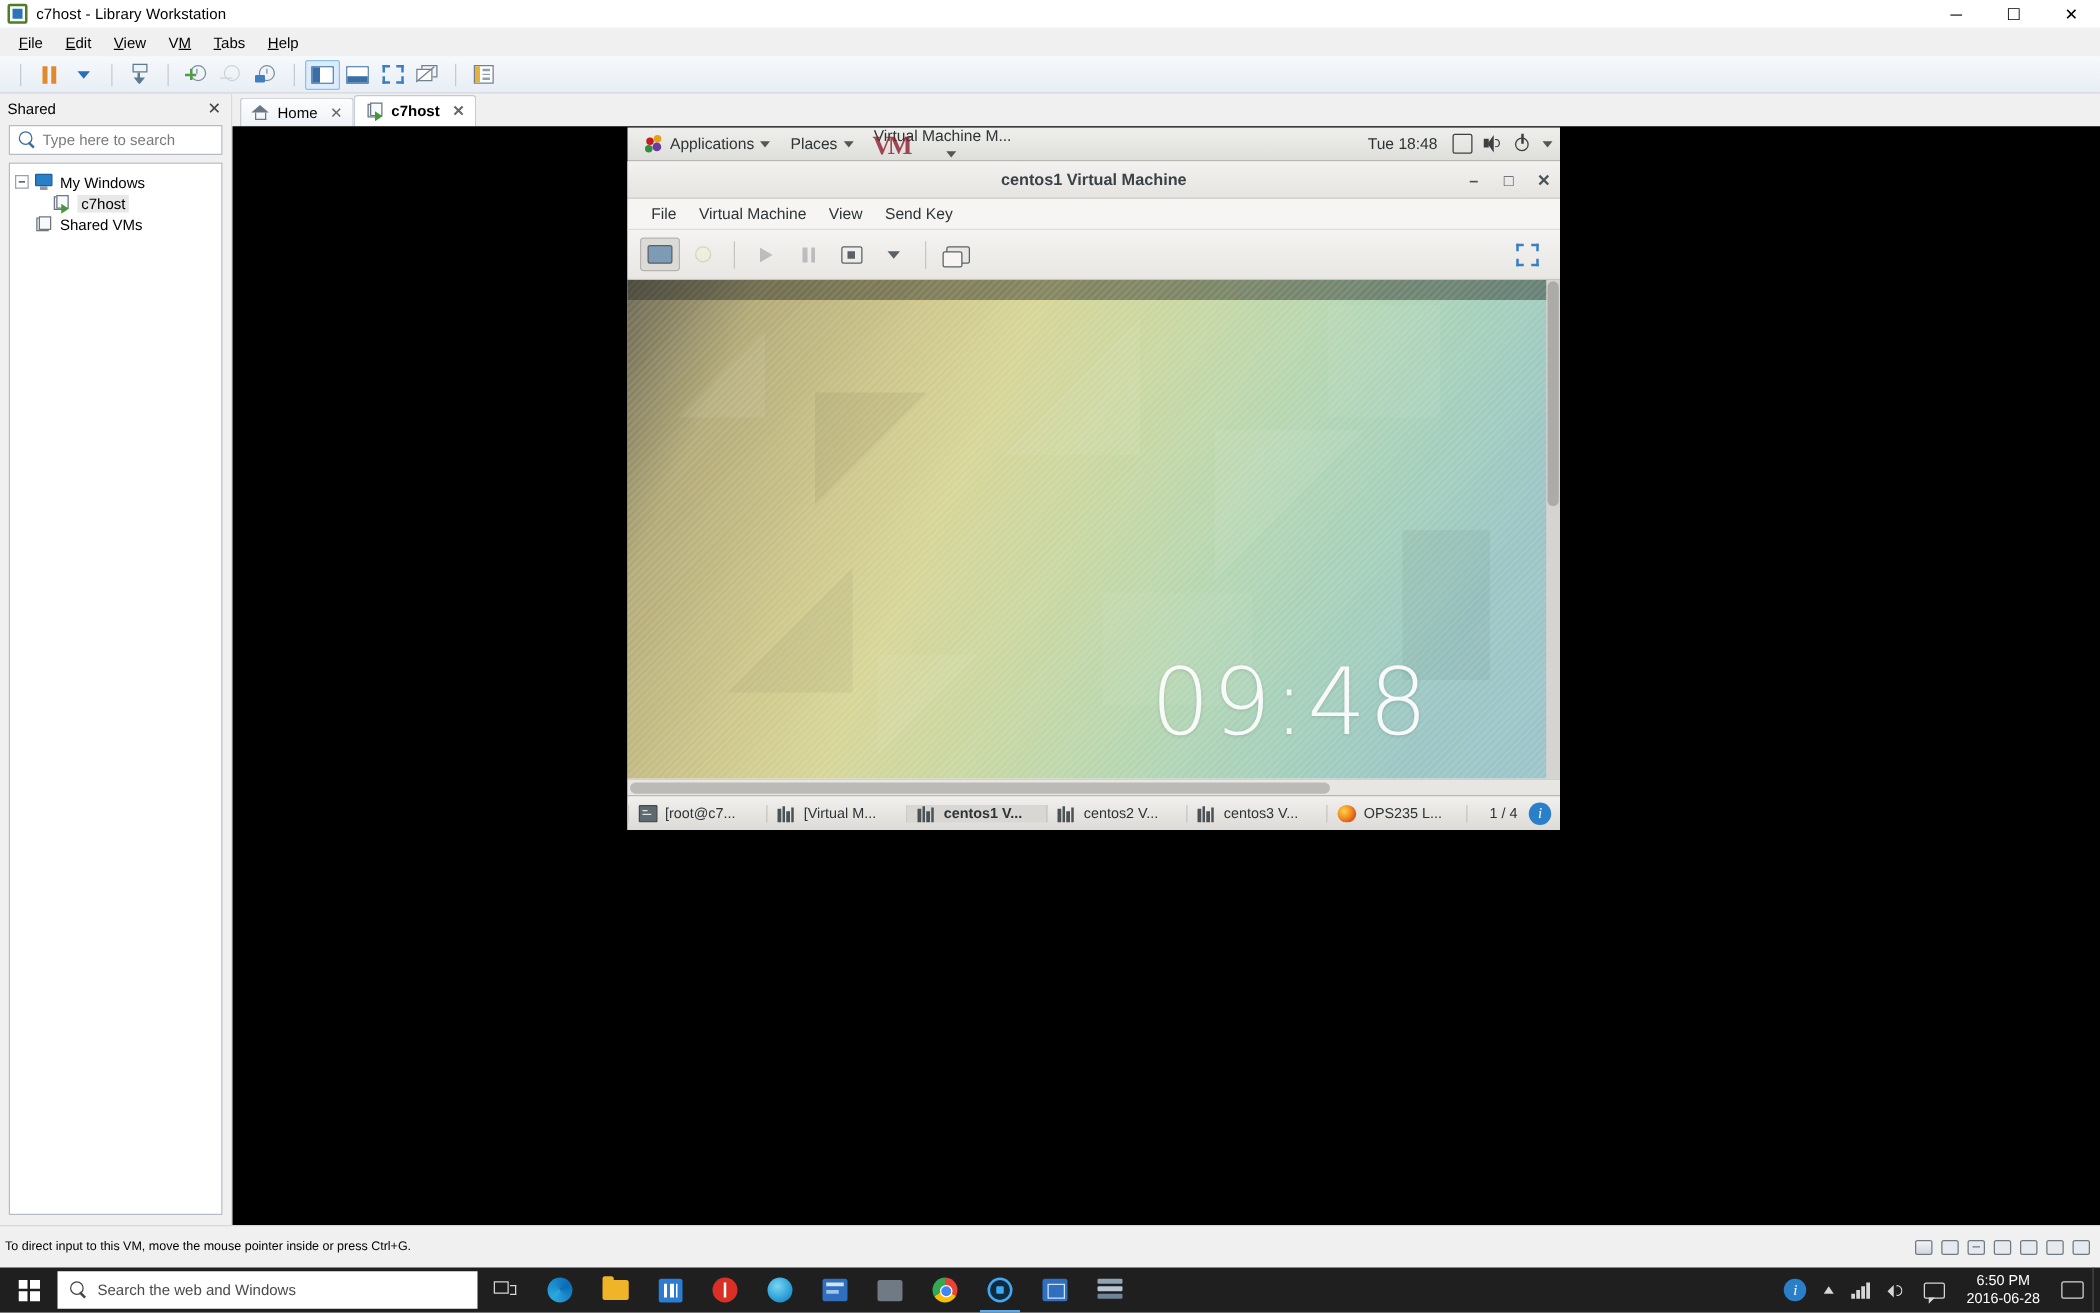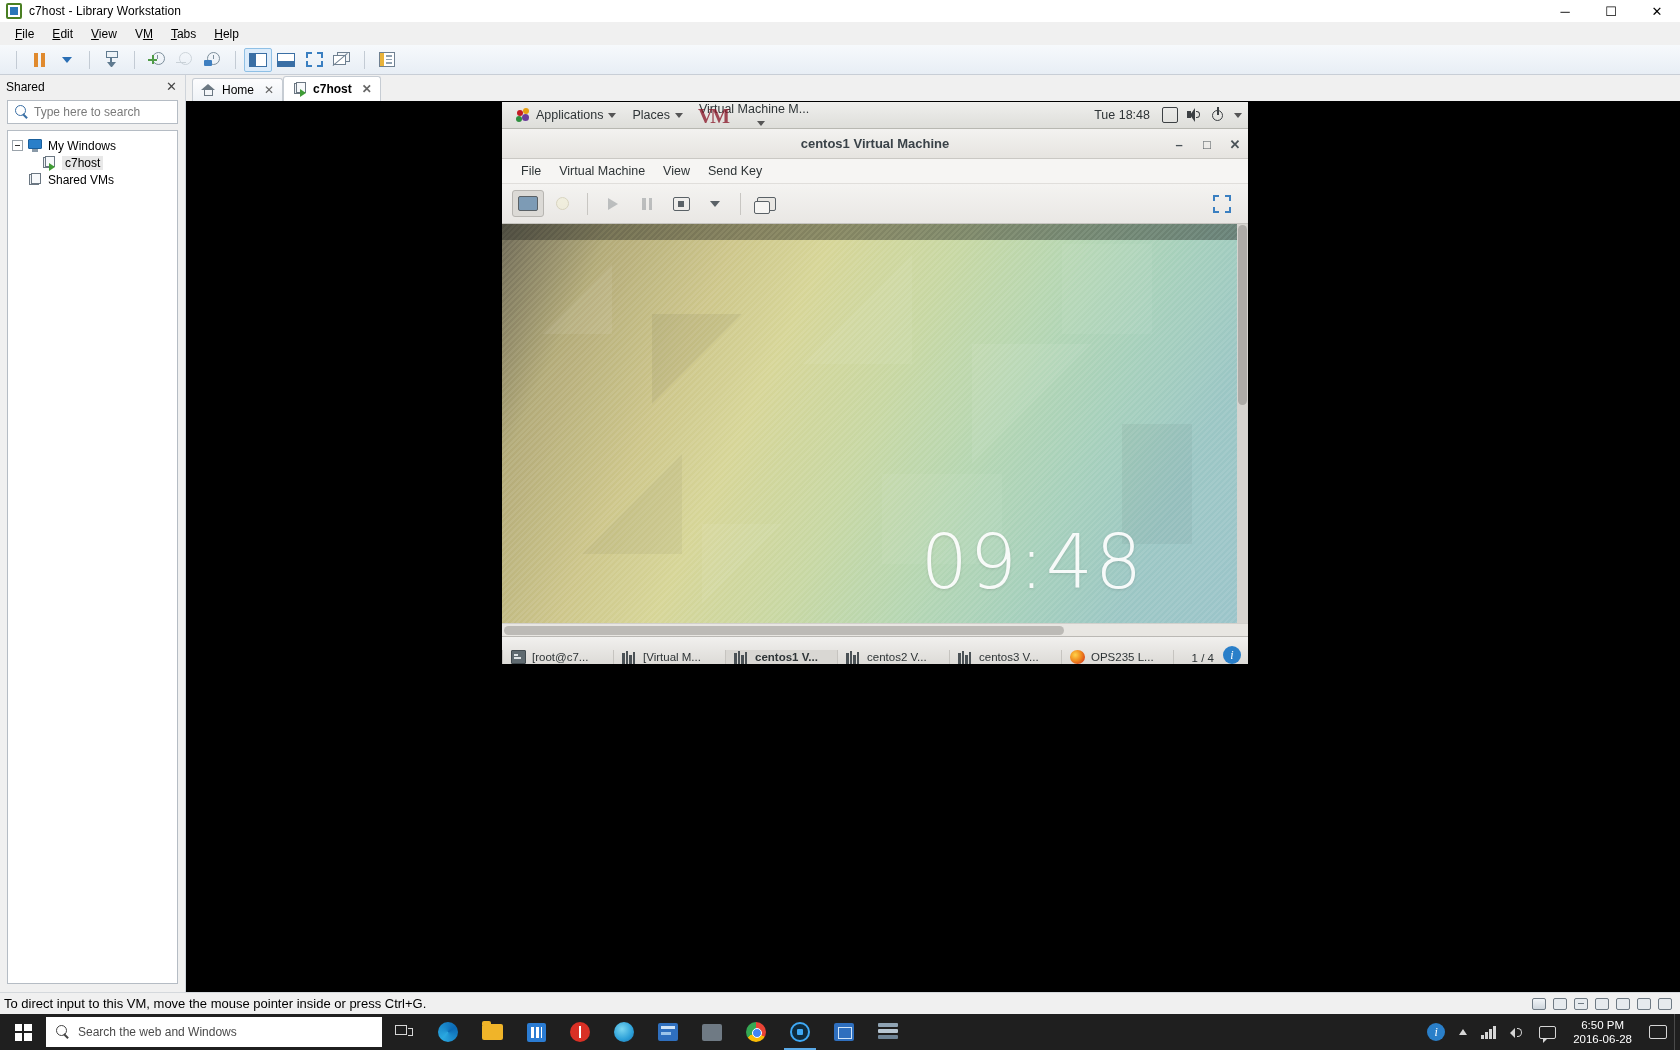--- a/index.html
+++ b/index.html
@@ -271,21 +271,21 @@
   }
   #guest-scroll-v .thumb { position:absolute; left:1px; top:1px; width:9px; height:180px; background:#adaba7; border-radius:5px;}
   #guest-scroll-h {
     height:13px; background:#e8e6e2; position:relative; border-top:1px solid #d2d0cc;
   }
   #guest-scroll-h .thumb { position:absolute; left:2px; top:2px; height:9px; width:560px; background:#bcbab6; border-radius:5px;}
 
   
   #guest-taskbar {
     height: 28px; background: linear-gradient(#f1f0ee,#dddbd7);
-    border-top:1px solid #bab8b4; display:flex; align-items:flex-end;
+    border-top:1px solid #bab8b4; display:flex; align-items:center;
     font-size: 11.5px; color:#2e3436;
   }
   .tk {
     display:flex; align-items:center; gap:6px; padding: 0 8px;
     border-right:1px solid #c6c4c0; cursor:default; min-width: 0;
     white-space: nowrap; overflow:hidden;
   }
   .tk:first-child { border-left:1px solid #c6c4c0; }
   .tk.active { background:#d9d7d3; font-weight:bold; }
   .tk .tico { width:15px;height:14px; flex:none; position:relative;}
@@ -296,22 +296,22 @@
   .ic-virt i { display:block; width:2.5px; background:#4b5256; }
   .ic-ff { width:15px;height:15px;border-radius:50%;
     background: radial-gradient(circle at 35% 35%, #ffd24a 0%, #f08a1e 45%, #d8441a 80%);}
   #tk-count { display:flex; align-items:center; padding: 0 9px; font-size:11.5px; color:#2e3436; }
   #tk-info { width:18px;height:18px;border-radius:50%;background:#2a7fc9;color:#fff;
     display:flex;align-items:center;justify-content:center;font-size:12px;font-style:italic;
     font-family:"Liberation Serif", serif; margin-right:7px; cursor:default;}
 
   
   #statusbar {
-    height: 22px; background:#f0f0f0; border-top:1px solid #d4d8dc;
-    display:flex; align-items:center; font-size:13px; color:#000; padding-left:4px;
+    height: 34px; background:#f0f0f0; border-top:1px solid #d4d8dc;
+    display:flex; align-items:center; font-size:10px; color:#000; padding-left:4px;
   }
   #status-icons { margin-left:auto; display:flex; align-items:center; gap:7px; padding-right:8px; }
   .sico { width:14px;height:12px; border:1.3px solid #6f7a84; border-radius:2px; background:#e6eaee; cursor:default; }
   .sico.hd { border-radius:2px; background:linear-gradient(#f2f5f8,#cfd6dd); }
   .sico.net::after{content:'';display:block;width:6px;height:1px;background:#6f7a84;margin:4px auto;}
 
   
   #win-taskbar {
     position:absolute; left:0; bottom:0; width:1680px; height:36px;
     background:#1f1f1f; display:flex; align-items:center;

